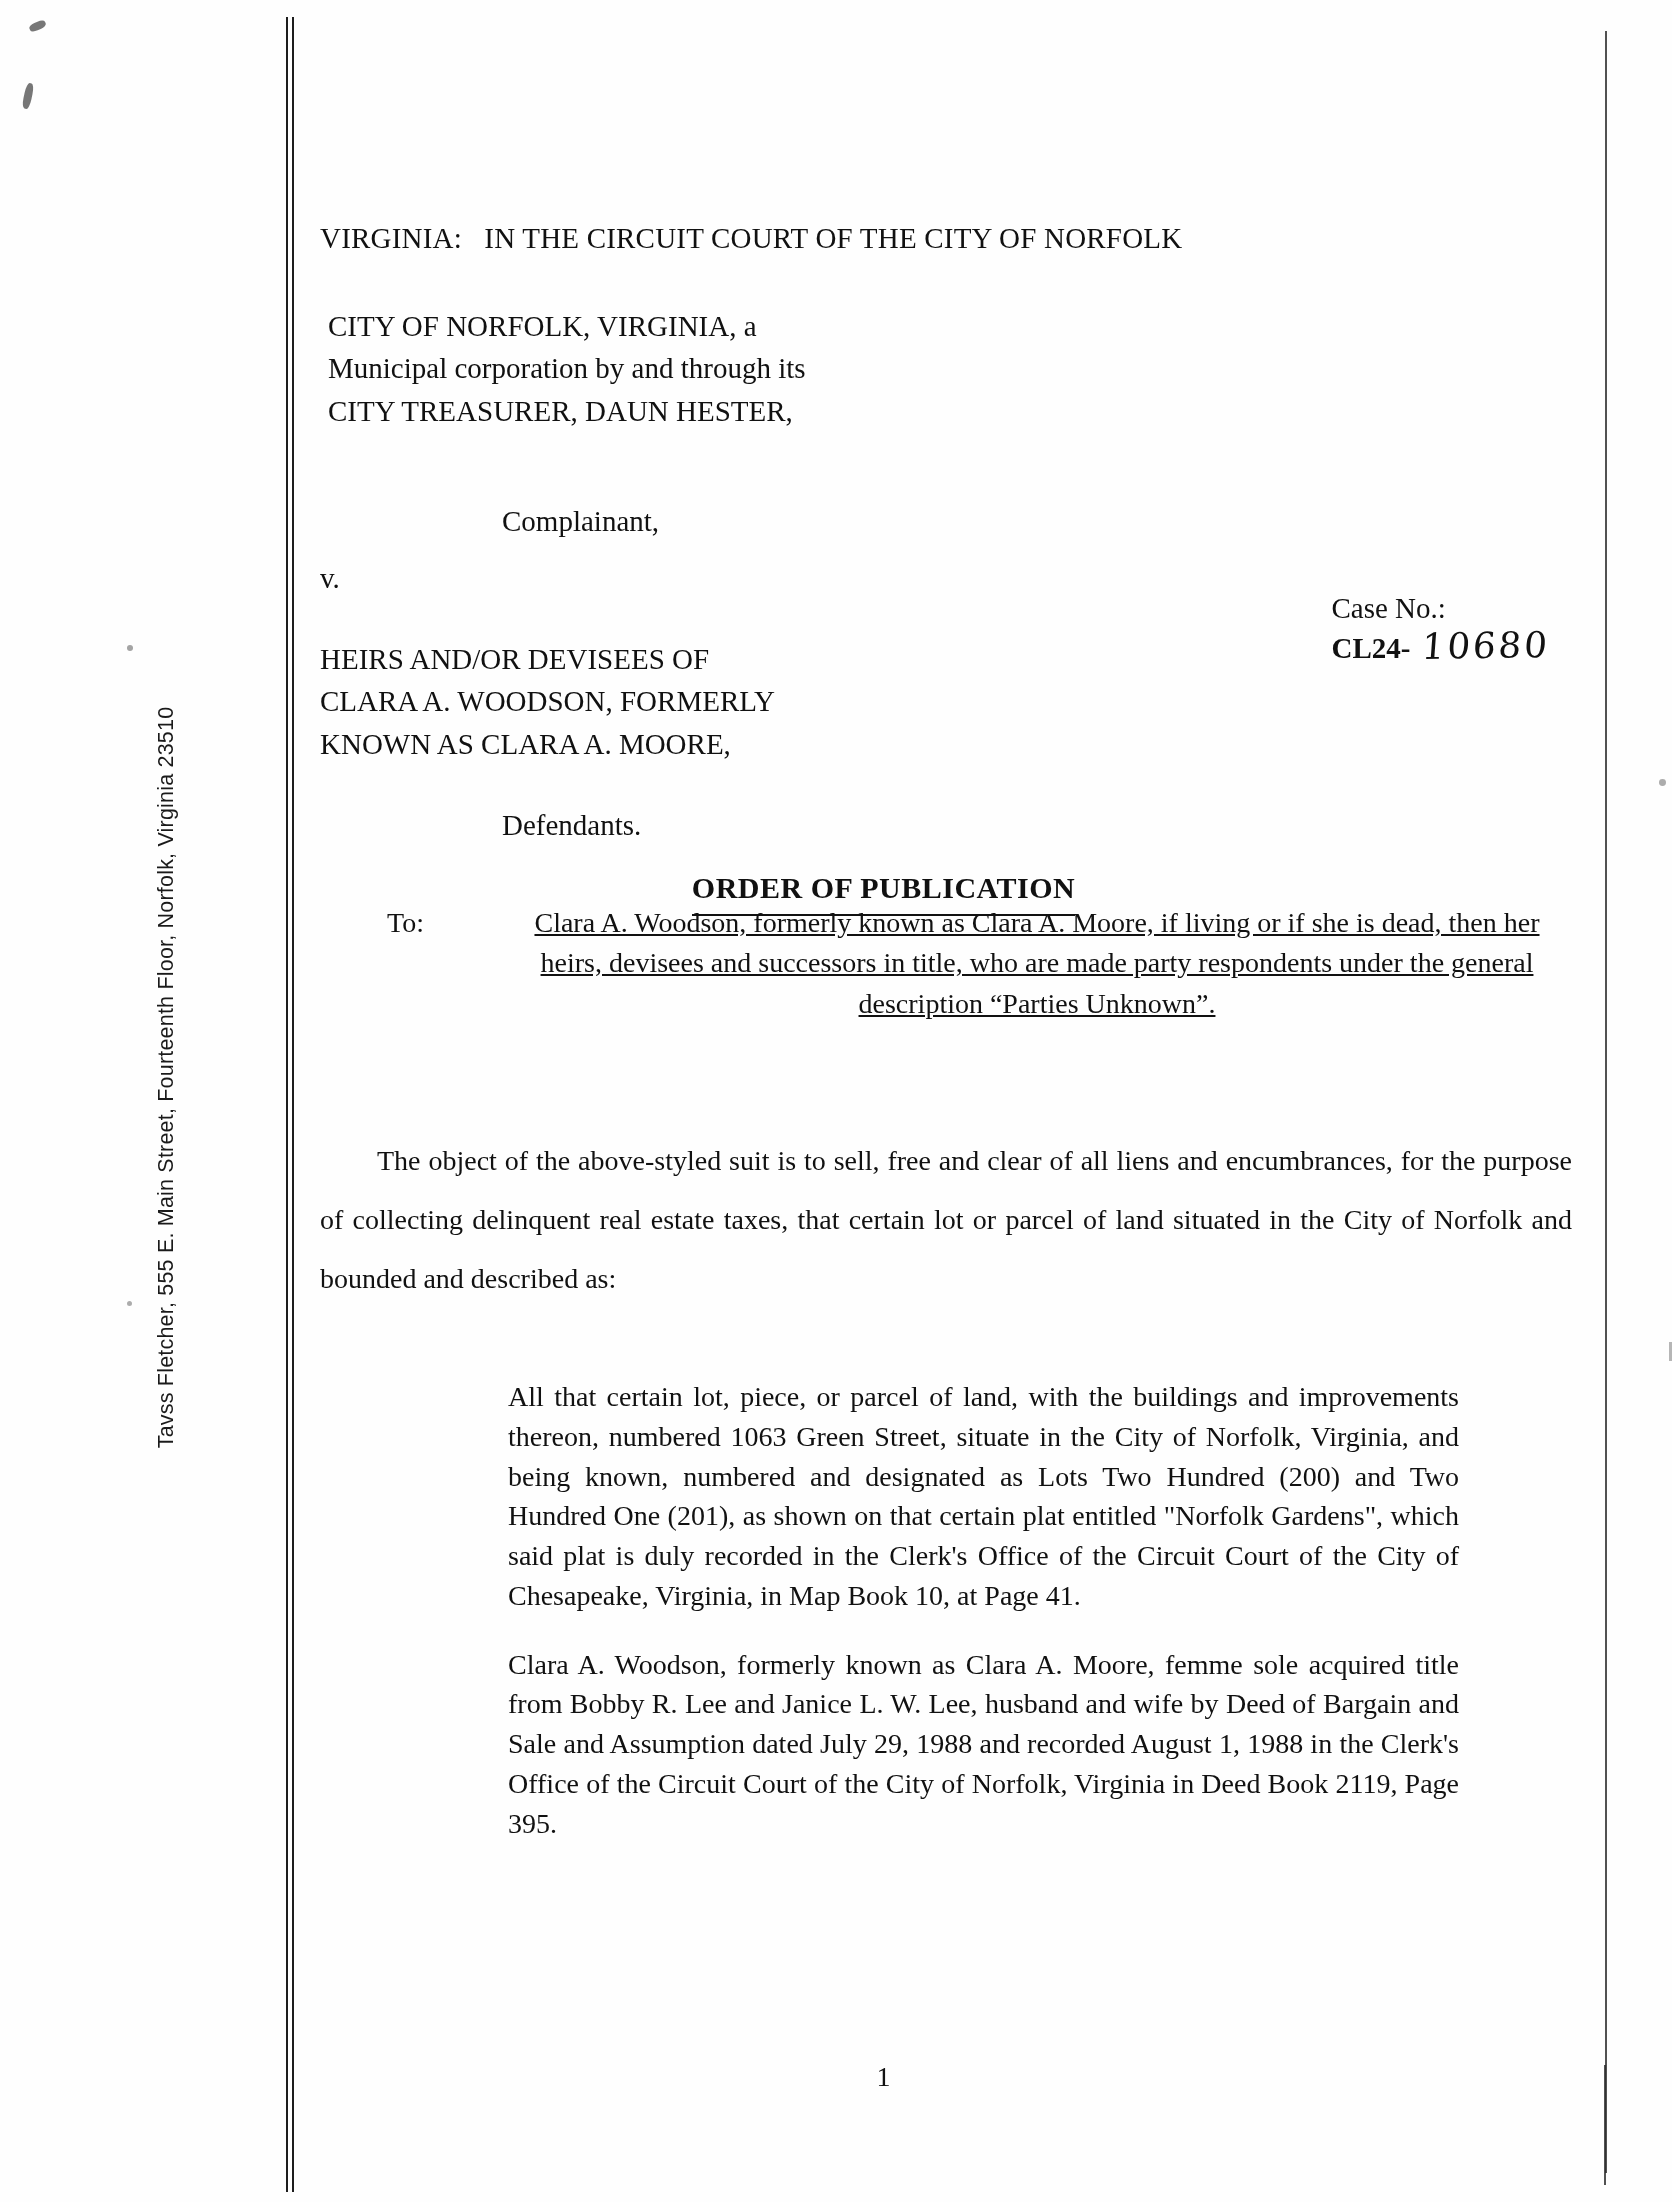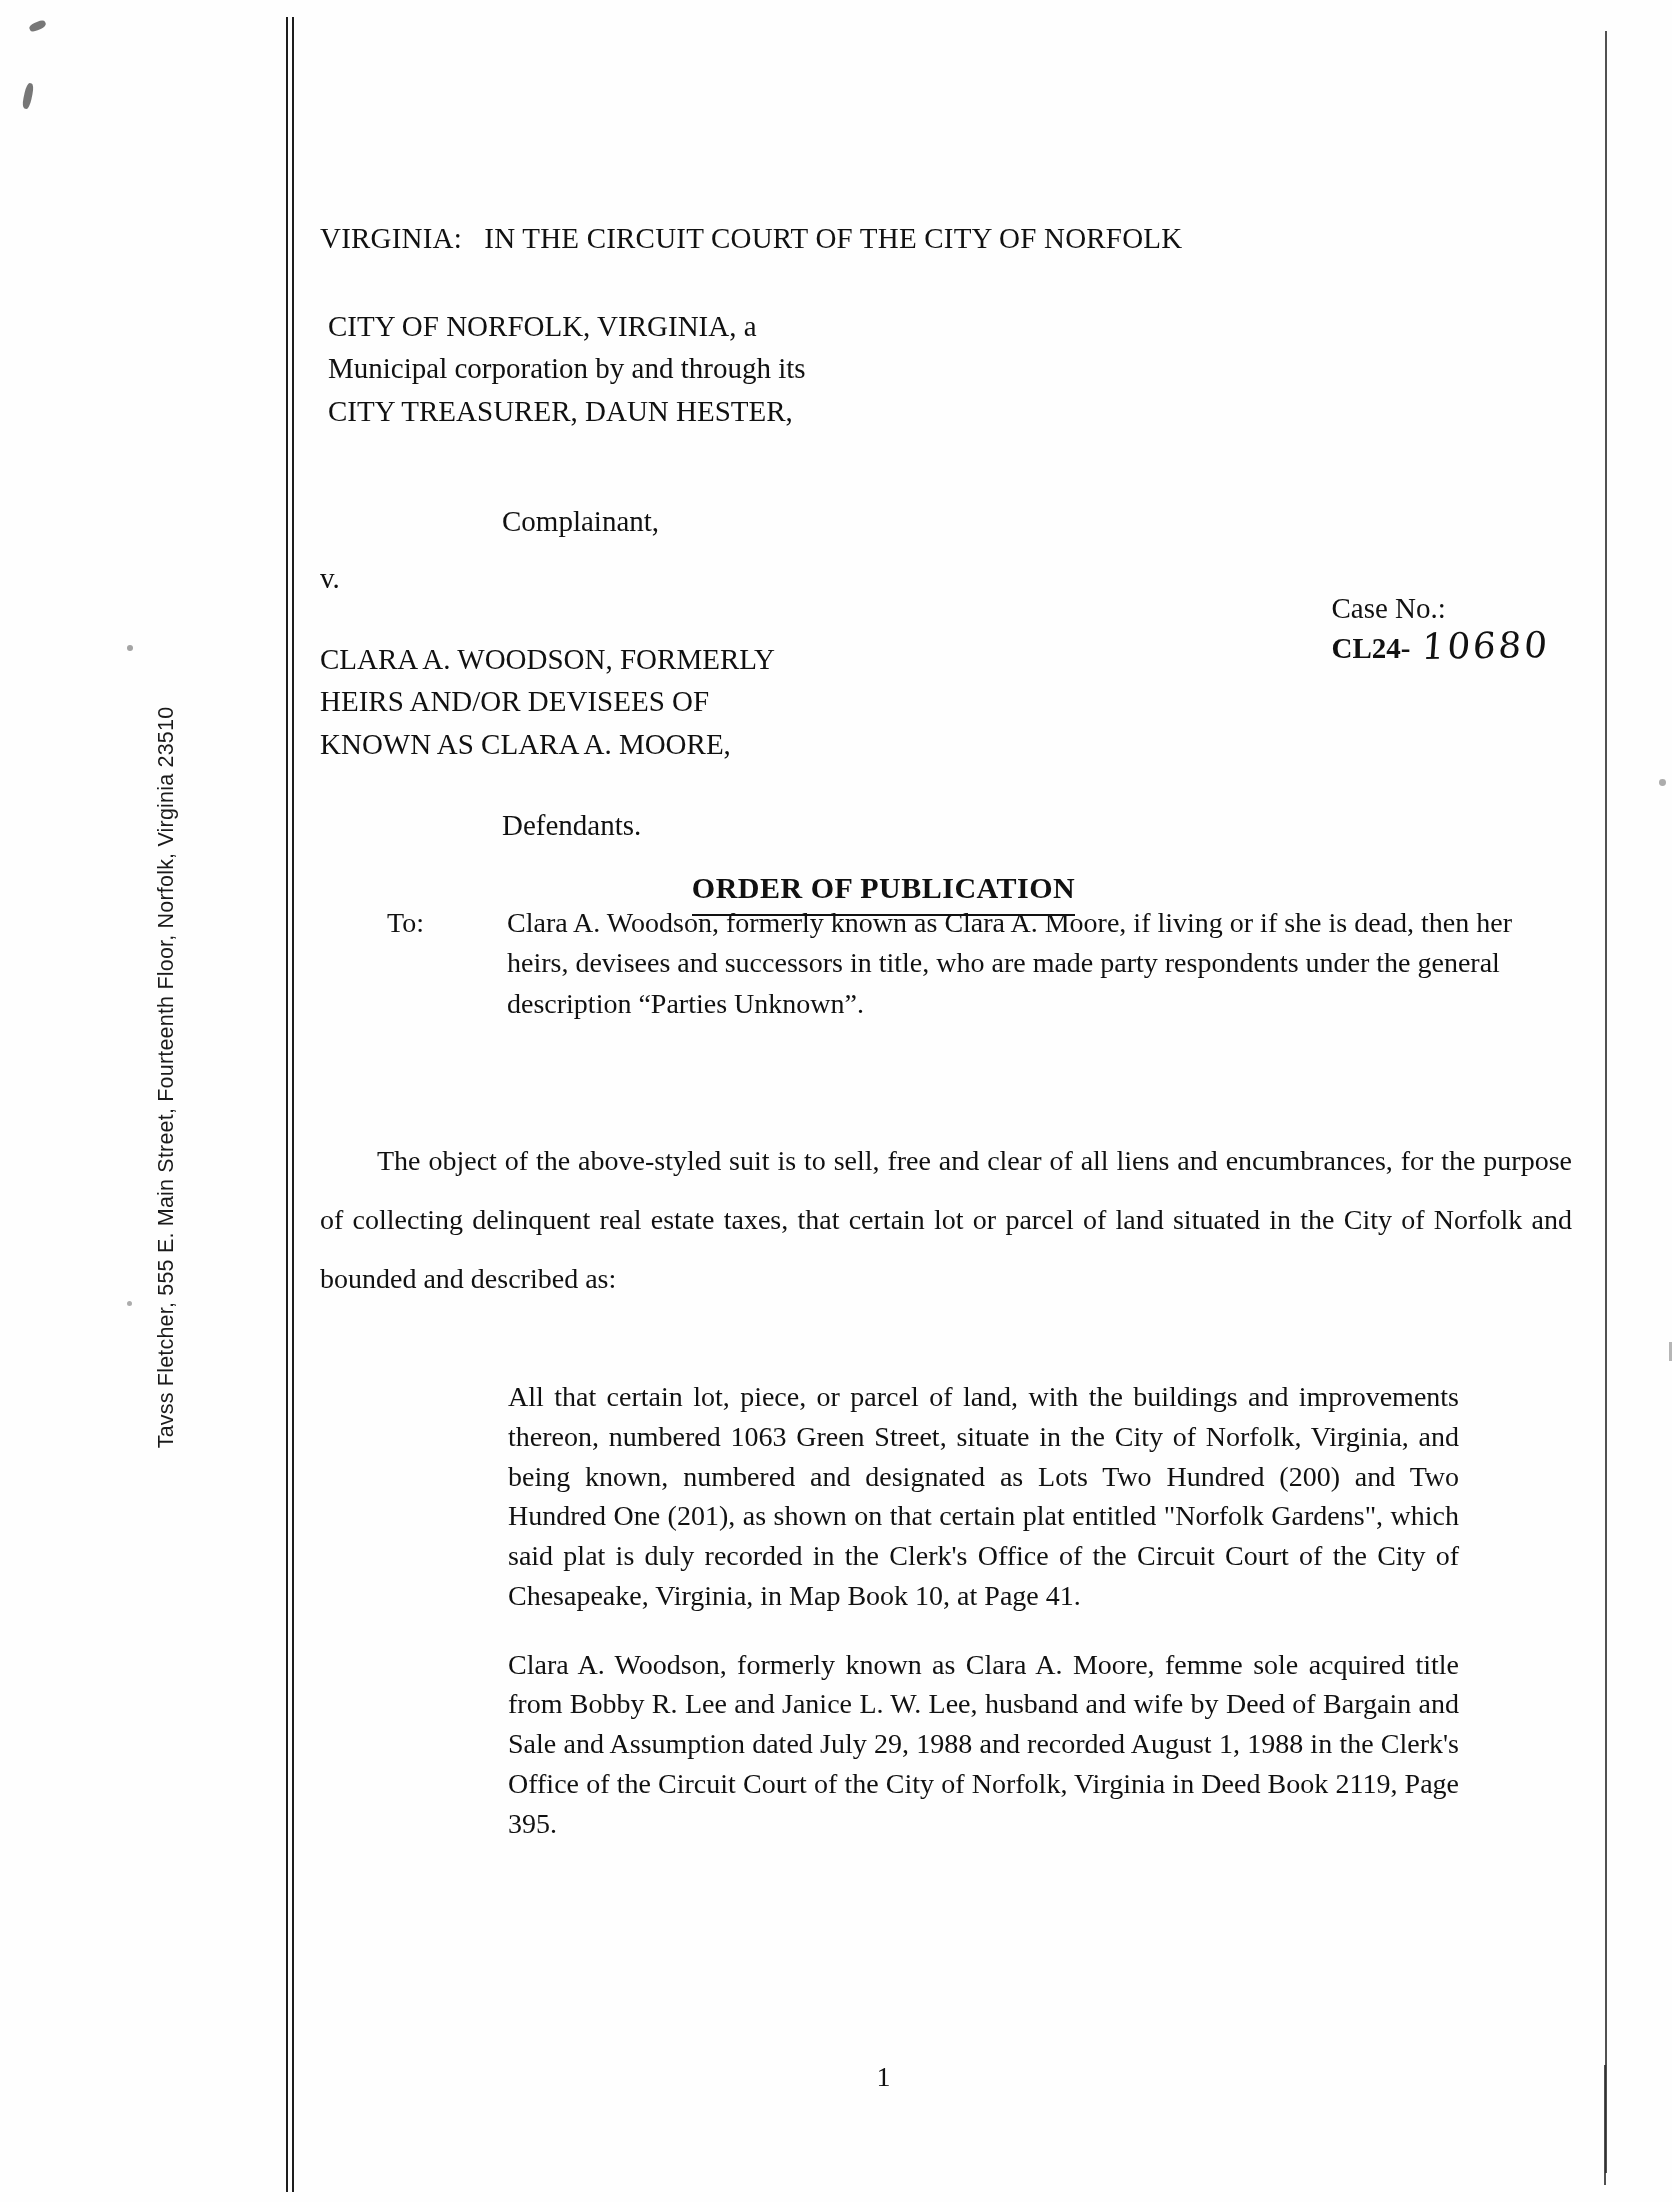--- a/index.html
+++ b/index.html
@@ -209,21 +209,22 @@
     line-height: 1.44;
   }
   .to-block .to-label {
     position: absolute;
     left: 0;
     top: 0;
   }
   .to-block .to-text {
     margin-left: 120px;
     display: block;
-    text-align: left;
+    text-align: center;
+    text-decoration: underline;
   }
 
   .obj-para {
     position: absolute;
     left: 0;
     top: 1132px;
     width: 1252px;
     font-size: 28px;
     line-height: 2.1;
     text-align: justify;
@@ -290,22 +291,22 @@
     </div>
 
     <div class="role-line vee">v.</div>
 
     <div class="caseno">
       <span>Case No.:</span>
       <b>CL24-</b><span class="handwritten">10680</span>
     </div>
 
     <div class="defendant-block">
+      <div class="line">HEIRS AND/OR DEVISEES OF</div>
       <div class="line">CLARA A. WOODSON, FORMERLY</div>
-      <div class="line">HEIRS AND/OR DEVISEES OF</div>
       <div class="line">KNOWN AS CLARA A. MOORE,</div>
     </div>
 
     <div class="role-line defendants">
       <span class="ind">Defendants.</span>
     </div>
 
     <div class="doc-title">
       <u>ORDER OF PUBLICATION</u>
     </div>

